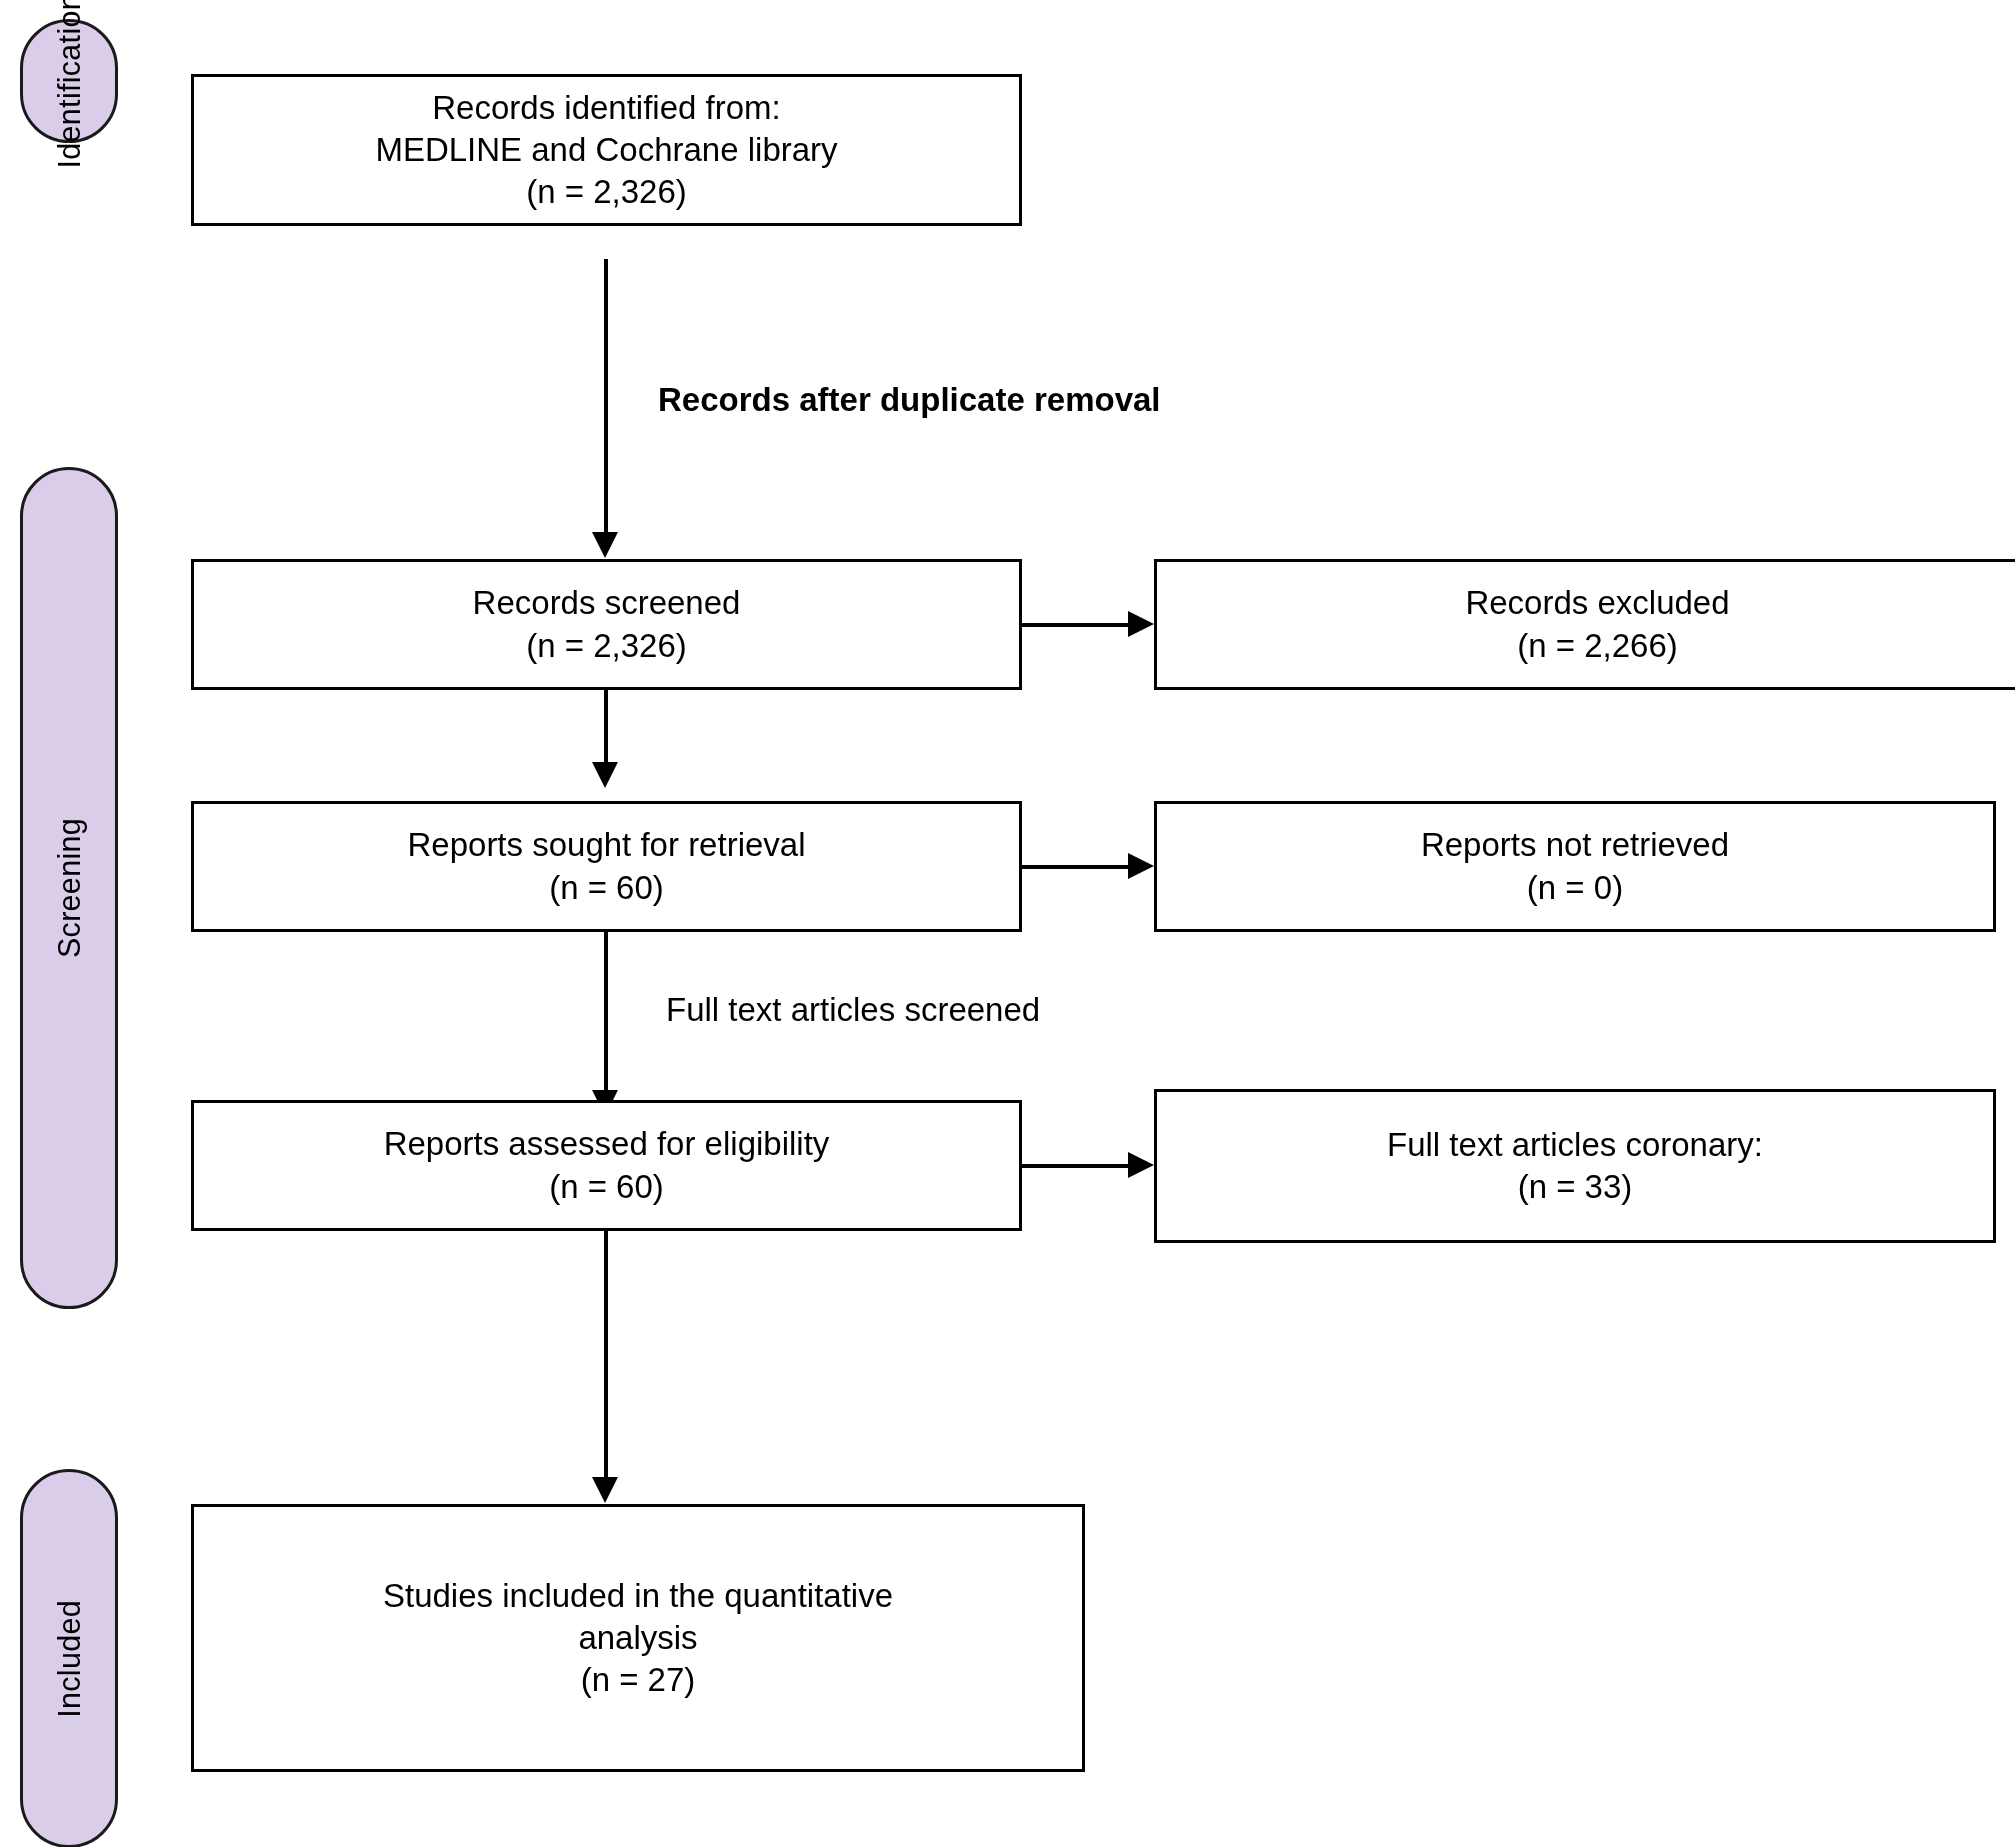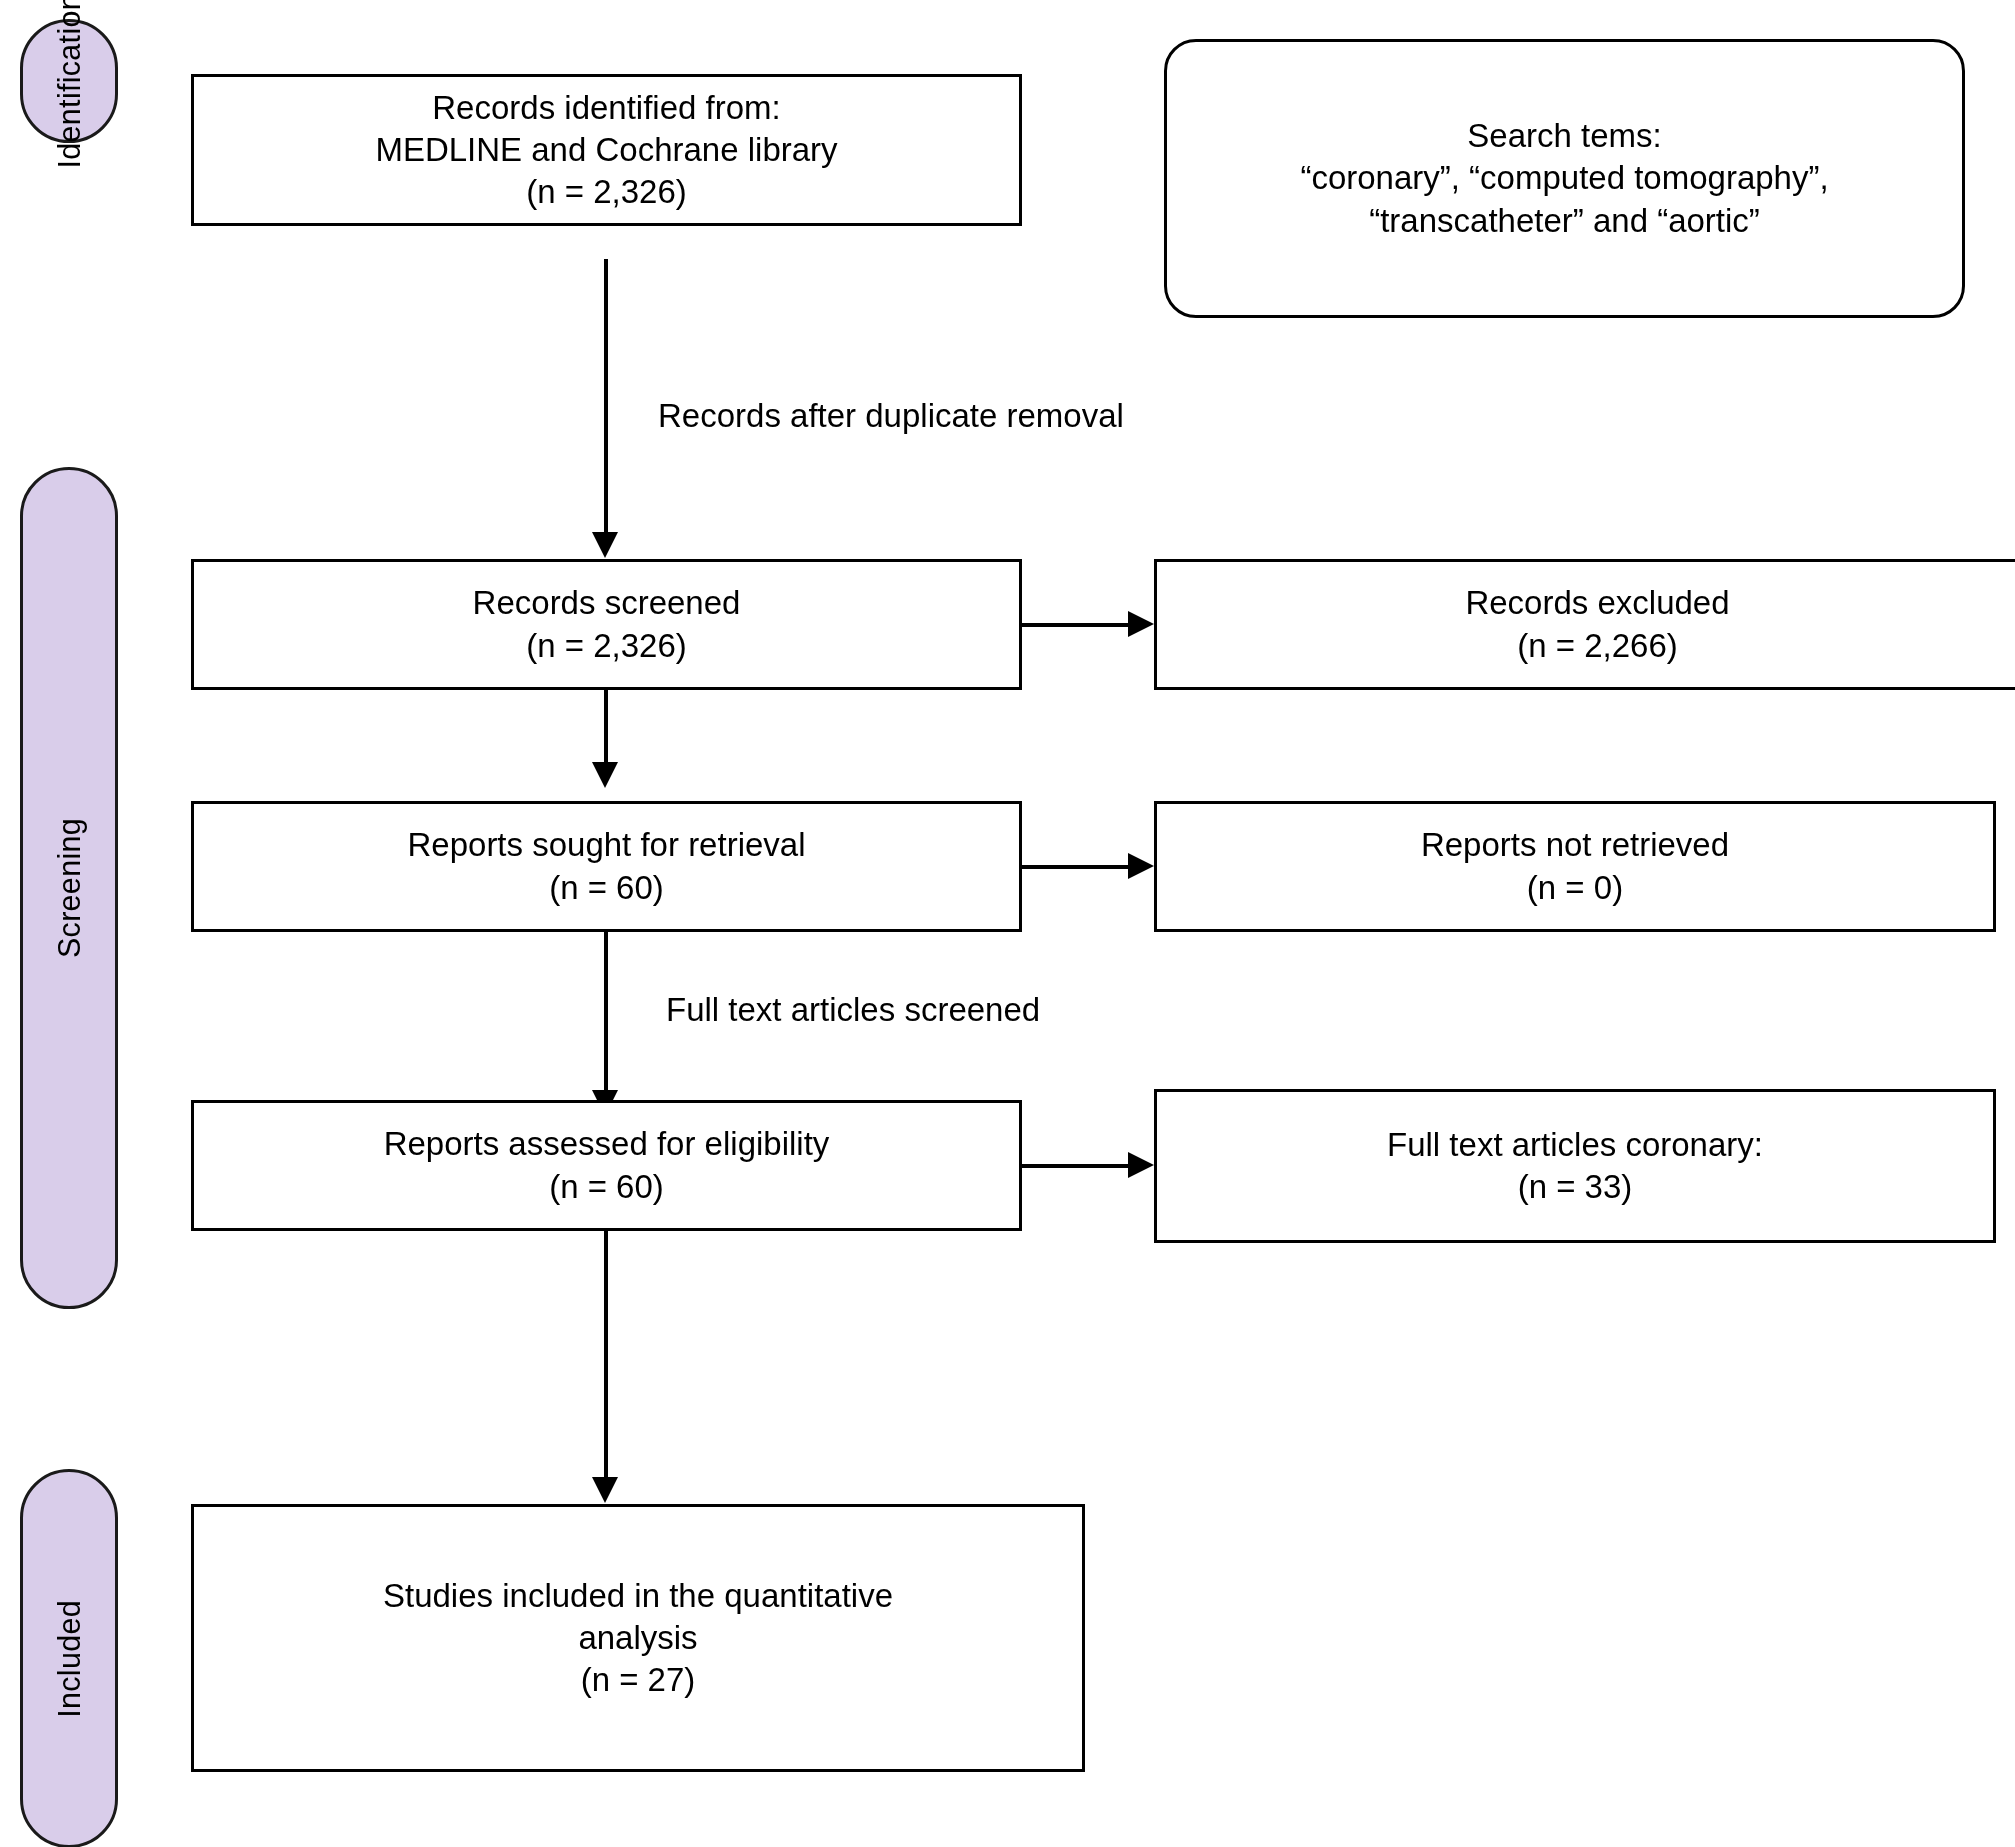--- a/index.html
+++ b/index.html
@@ -115,29 +115,24 @@
   <div class="stage-pill" style="left:20px; top:1469px; width:98px; height:379px;">
     <span class="pill-label">Included</span>
   </div>
 
   <div class="flow-box" style="left:191px; top:74px; width:831px; height:152px;">
     <div class="line">Records identified from:</div>
     <div class="line">MEDLINE and Cochrane library</div>
     <div class="line">(n = 2,326)</div>
   </div>
 
-  <div class="flow-box rounded" style="left:1164px; top:39px; width:801px; height:279px;">
-    <div class="line">Search tems:</div>
-    <div class="line">“coronary”, “computed tomography”,</div>
-    <div class="line">“transcatheter” and “aortic”</div>
-  </div>
 
   <div class="v-line" style="left:604px; top:259px; height:284px;"></div>
   <div class="arrow-down" style="left:592px; top:532px;"></div>
-  <div class="edge-caption" style="left:658px; top:396px;">Records after duplicate removal</div>
+  <div class="edge-caption" style="left:658px; top:380px;font-weight:bold;">Records after duplicate removal</div>
 
   <div class="flow-box" style="left:191px; top:559px; width:831px; height:131px;">
     <div class="line">Records screened</div>
     <div class="line">(n = 2,326)</div>
   </div>
 
   <div class="flow-box" style="left:1154px; top:559px; width:887px; height:131px;">
     <div class="line">Records excluded</div>
     <div class="line">(n = 2,266)</div>
   </div>

